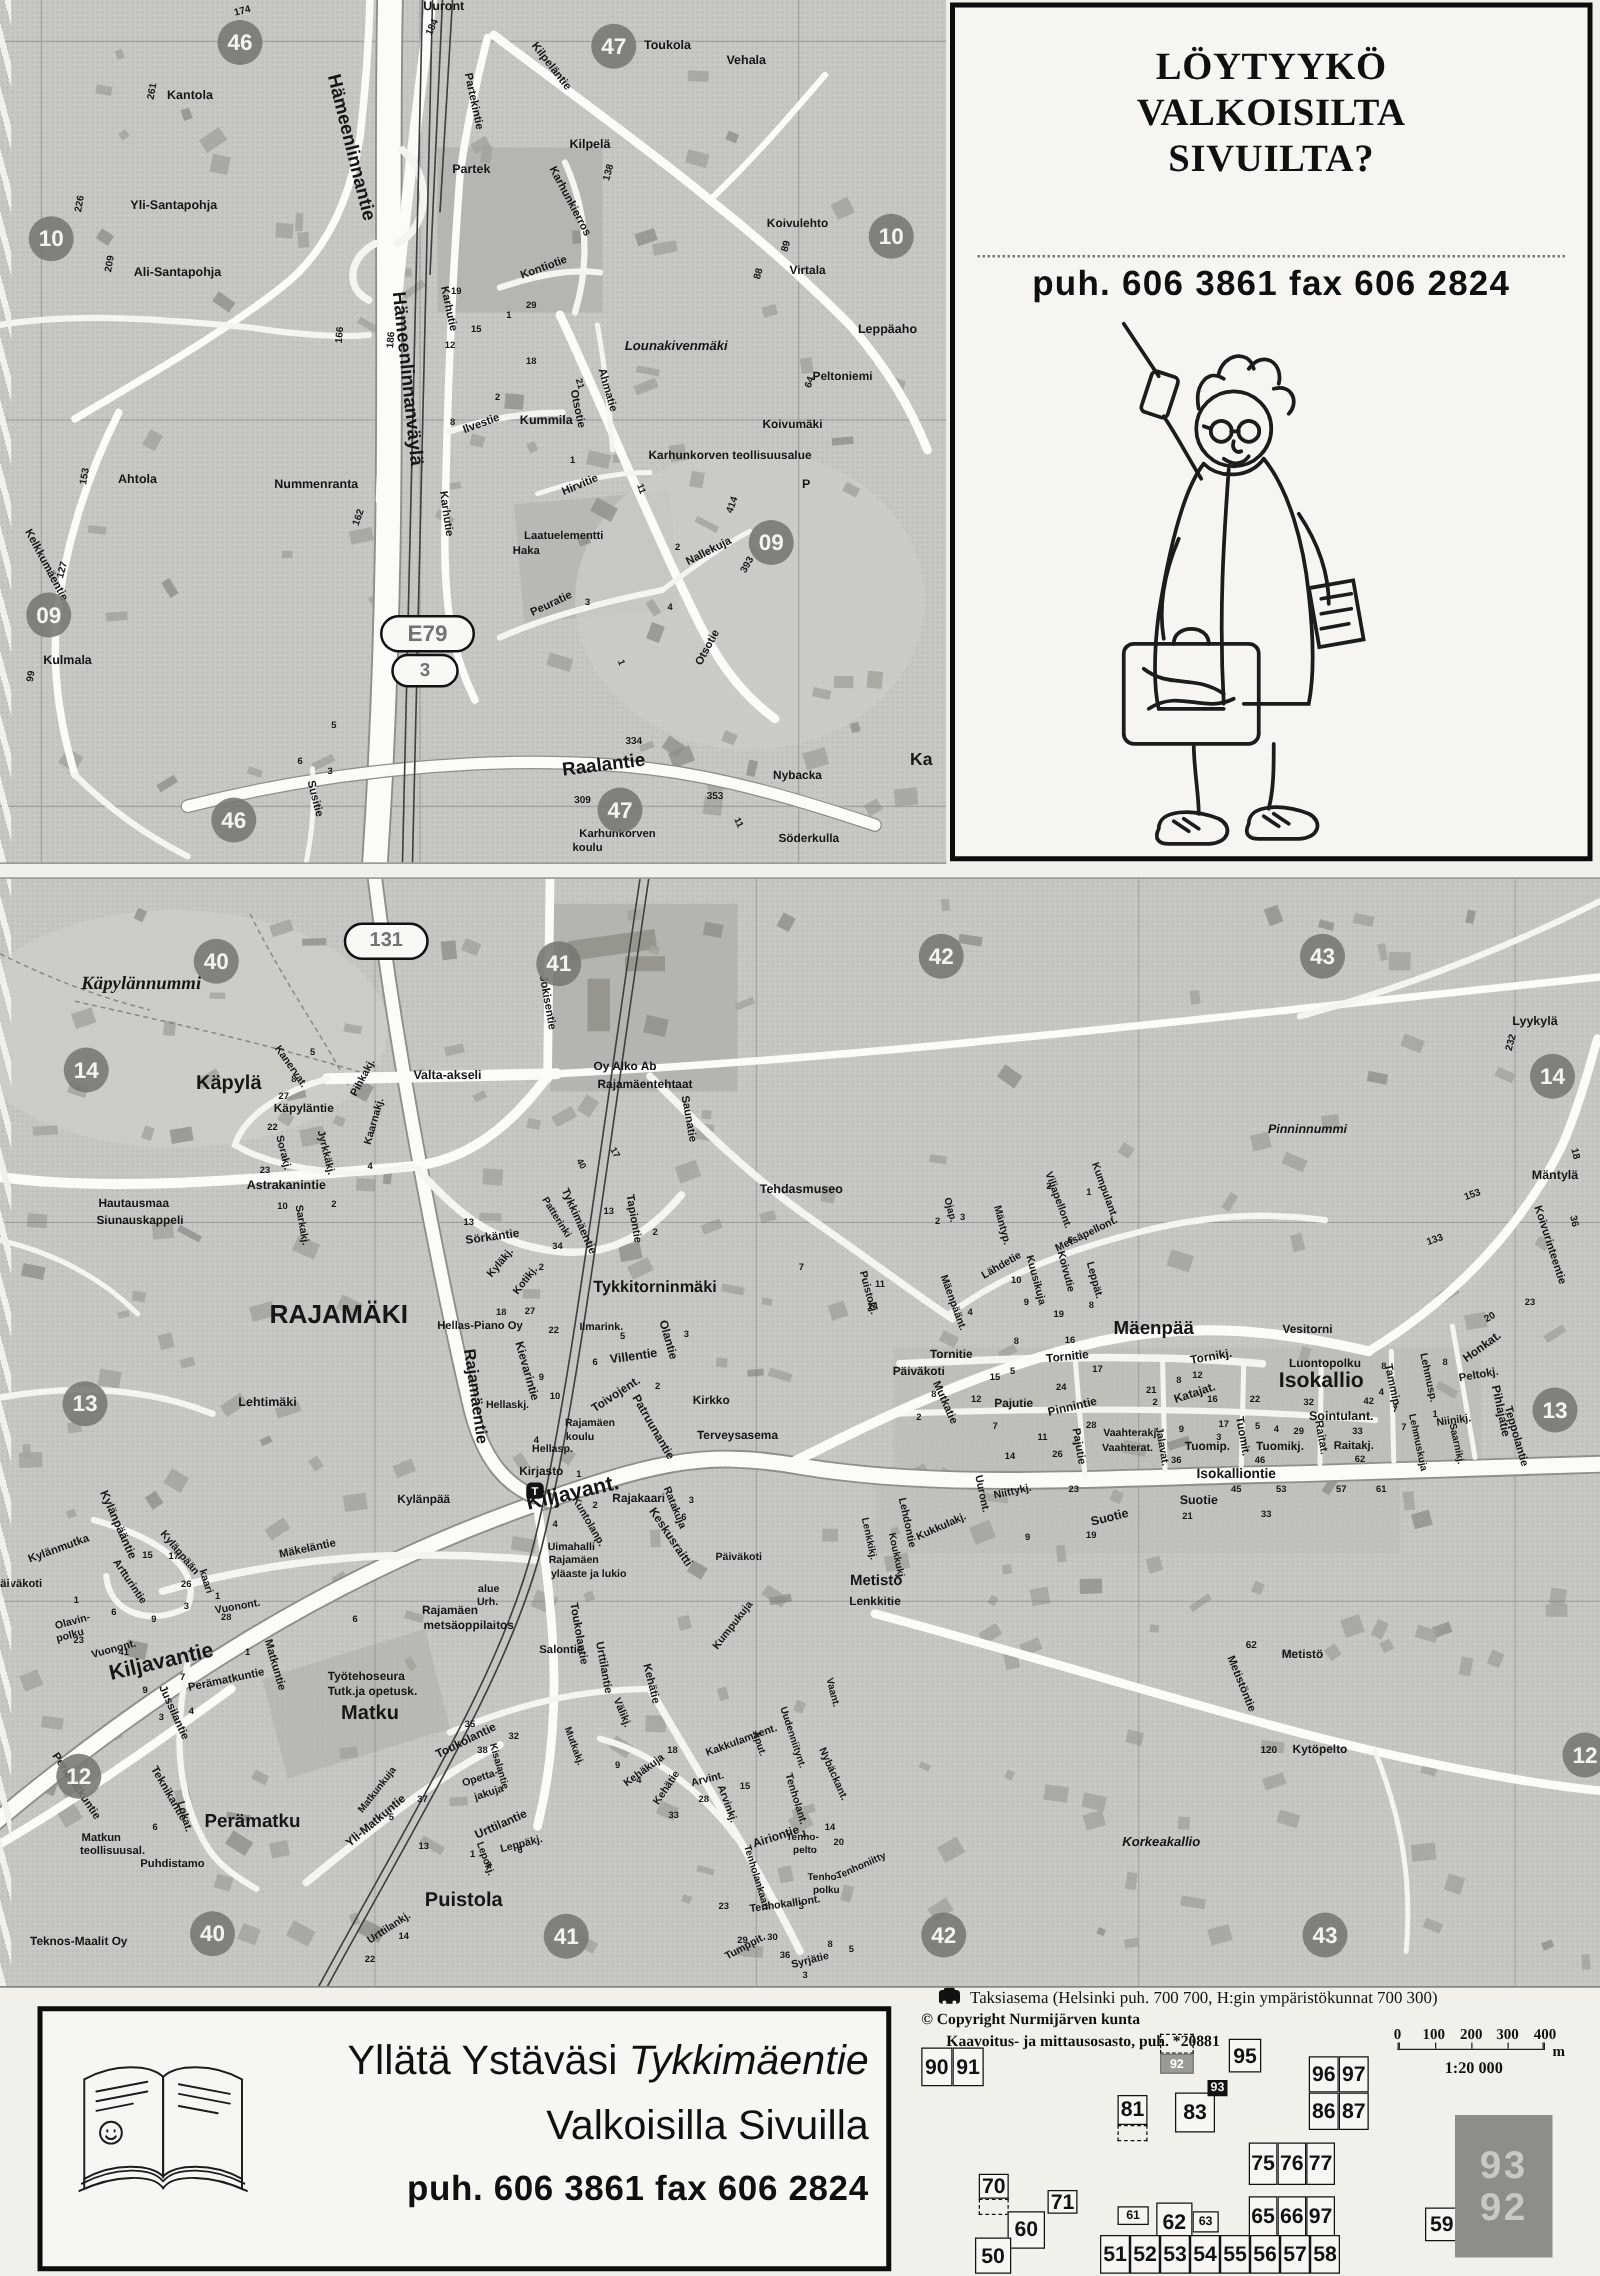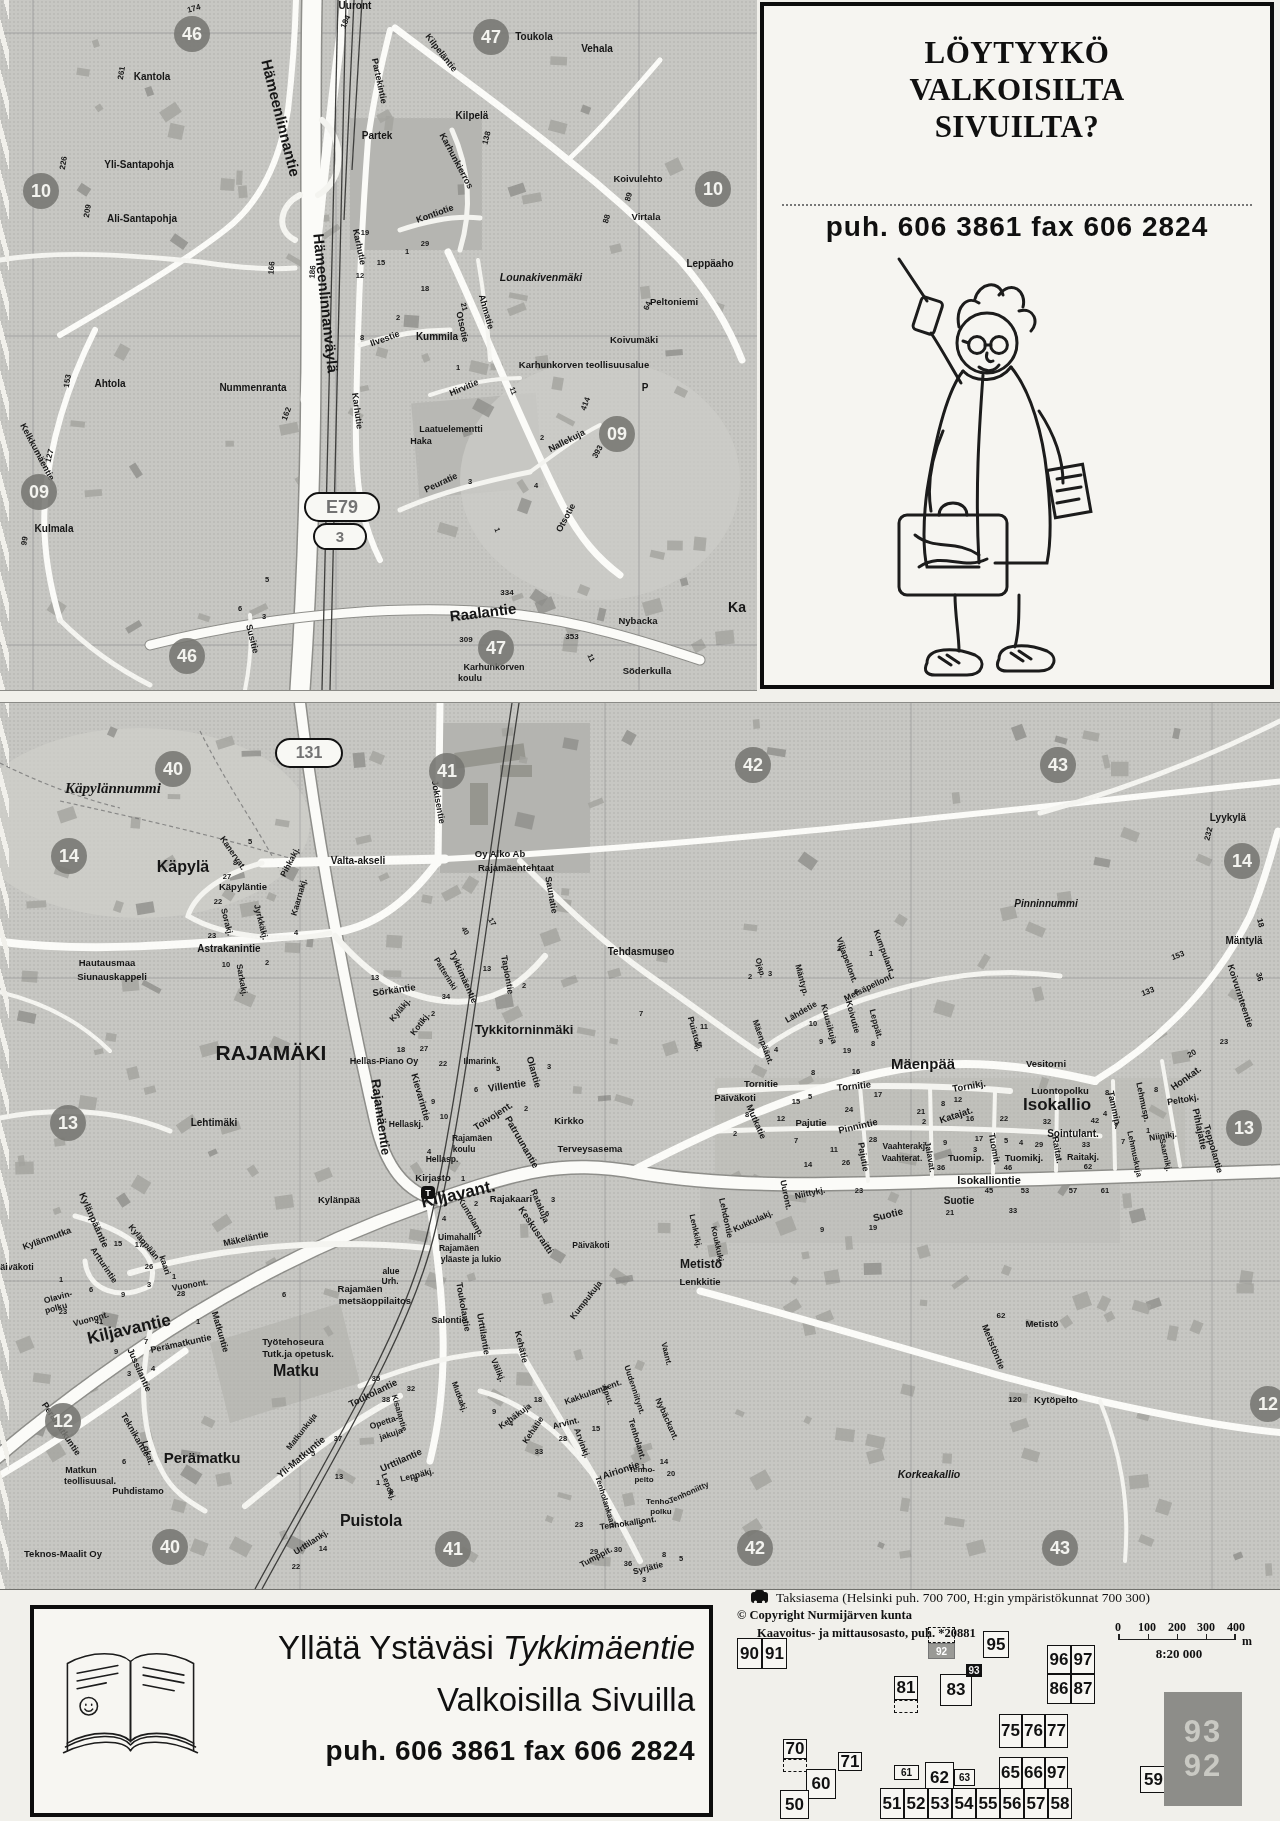--- a/index.html
+++ b/index.html
@@ -987,21 +987,21 @@
       <span style="left:130px">400</span>
     </div>
     <div class="bar">
       <i style="left:0"></i>
         <i style="left:29px"></i>
         <i style="left:58px"></i>
         <i style="left:87px"></i>
         <i style="right:0"></i>
     </div>
     <div class="unit">m</div>
-    <div class="ratio">8:20 000</div>
+    <div class="ratio">1:20 000</div>
   </div>
   <div id="pageboxes">
       <div class="pagebox" style="left: 737px; top: 1638px; width: 25px; height: 31px; font-size: 17px;">90</div>
       <div class="pagebox" style="left: 762px; top: 1638px; width: 25px; height: 31px; font-size: 17px;">91</div>
       <div class="pagebox dashed" style="left: 928px; top: 1627px; width: 27px; height: 16px; font-size: 10px;"></div>
       <div class="pagebox filled" style="left: 928px; top: 1643px; width: 27px; height: 16px; font-size: 10px;">92</div>
       <div class="pagebox" style="left: 983px; top: 1631px; width: 26px; height: 27px; font-size: 17px;">95</div>
       <div class="pagebox" style="left: 1047px; top: 1645px; width: 24px; height: 29px; font-size: 17px;">96</div>
       <div class="pagebox" style="left: 1071px; top: 1645px; width: 24px; height: 29px; font-size: 17px;">97</div>
       <div class="pagebox" style="left: 894px; top: 1676px; width: 24px; height: 24px; font-size: 17px;">81</div>

